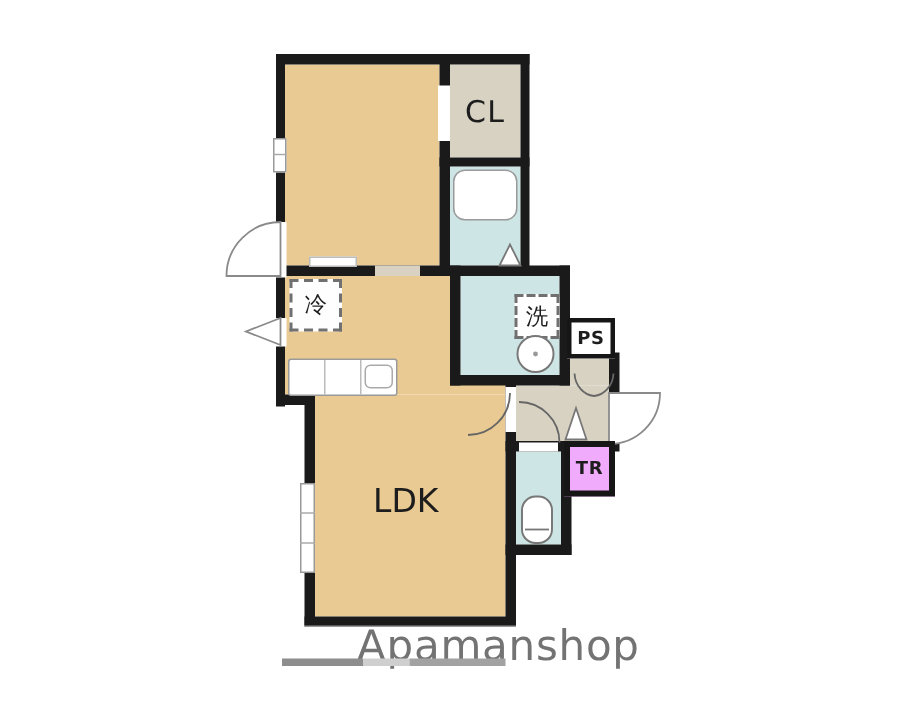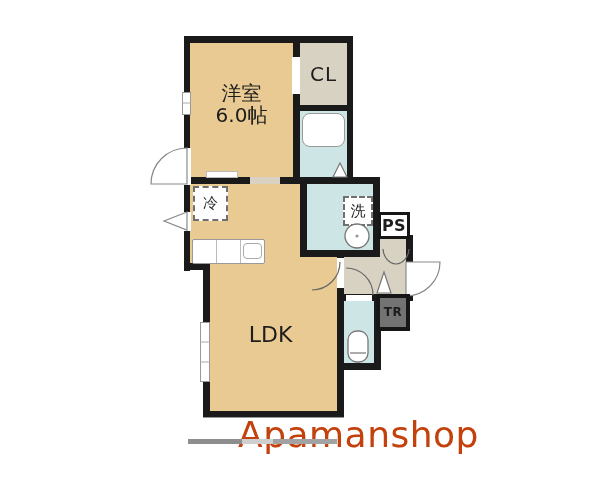--- a/index.html
+++ b/index.html
@@ -11,21 +11,21 @@
   .winb{position:absolute;background:#fff;border:1px solid #999;box-sizing:border-box;}
   .dash{position:absolute;background:#fefefe;border:2px dashed #707070;box-sizing:border-box;
         display:flex;align-items:center;justify-content:center;}
   .lbl{position:absolute;color:#1d1d1d;text-align:center;line-height:1.12;}
   .tan{background:#eaca93;}
   .blue{background:#cde5e4;}
   .gray{background:#d8d2c3;}
   .fixture{position:absolute;background:#fff;border:1.5px solid #9a9a9a;box-sizing:border-box;}
   svg.overlay{position:absolute;left:0;top:0;pointer-events:none;}
   .wmband{position:absolute;background:rgba(255,255,255,0.55);}
-  .wmtext{position:absolute;color:#c2410c;font-size:36px;font-weight:400;letter-spacing:0.5px;}
+  .wmtext{position:absolute;color:#737373;font-size:28px;font-weight:400;letter-spacing:0.5px;}
   .wmbar{position:absolute;height:5px;}
 </style>
 </head>
 <body>
 
 <div id="stage">
 
   <div class="fill tan" style="left:190px;top:43px;width:103px;height:134px;"></div>
   <div class="fill gray" style="left:300px;top:43px;width:47px;height:62px;"></div>
   <div class="fill blue" style="left:300px;top:111px;width:47px;height:66px;"></div>
@@ -91,30 +91,26 @@
     <circle cx="357" cy="236" r="12" fill="#fff" stroke="#777" stroke-width="1.3"></circle>
     <circle cx="357" cy="236" r="1.6" fill="#999"></circle>
     <rect x="348" y="331" width="20" height="31" rx="9" fill="#fff" stroke="#777" stroke-width="1.3"></rect>
     <line x1="350" y1="353" x2="366" y2="353" stroke="#777" stroke-width="1.2"></line>
     <line x1="200" y1="342" x2="210" y2="342" stroke="#aaa" stroke-width="1"></line>
     <line x1="200" y1="362" x2="210" y2="362" stroke="#aaa" stroke-width="1"></line>
     <line x1="182" y1="103" x2="191" y2="103" stroke="#aaa" stroke-width="1"></line>
   </svg>
 
   <div style="position:absolute;left:378px;top:212px;width:32px;height:27px;background:#fff;border:3px solid #161616;box-sizing:border-box;display:flex;align-items:center;justify-content:center;">
-    <span class="lbl" style="position:static;font-size:16px;font-weight:600;letter-spacing:0.5px;">PS</span>
+    <span class="lbl" style="position:static;font-size:12px;font-weight:600;letter-spacing:0.5px;">PS</span>
   </div>
-  <div style="position:absolute;left:376px;top:294px;width:34px;height:37px;background:#737373;border:4px solid #161616;box-sizing:border-box;display:flex;align-items:center;justify-content:center;">
+  <div style="position:absolute;left:376px;top:294px;width:34px;height:37px;background:#f0abfc;border:4px solid #161616;box-sizing:border-box;display:flex;align-items:center;justify-content:center;">
     <span class="lbl" style="position:static;font-size:12px;font-weight:700;letter-spacing:0.5px;">TR</span>
   </div>
 
-  <div class="lbl" style="left:190px;top:82px;width:103px;font-size:20px;">
-    <div>洋室</div>
-    <div>6.0帖</div>
-  </div>
   <div class="lbl" style="left:300px;top:63px;width:47px;font-size:20px;letter-spacing:1px;">CL</div>
   <div class="lbl" style="left:210px;top:323px;width:121px;font-size:22px;">
     <div>LDK</div>
   </div>
 
   <div class="wmband" style="left:185px;top:417px;width:162px;height:23px;"></div>
   <div class="wmtext" style="left:238px;top:414px;">Apamanshop</div>
   <div class="wmbar" style="left:188px;top:439px;width:54px;background:#8d8d8d;"></div>
   <div class="wmbar" style="left:242px;top:439px;width:31px;background:#cfcfcf;"></div>
   <div class="wmbar" style="left:273px;top:439px;width:64px;background:#a2a2a2;"></div>

